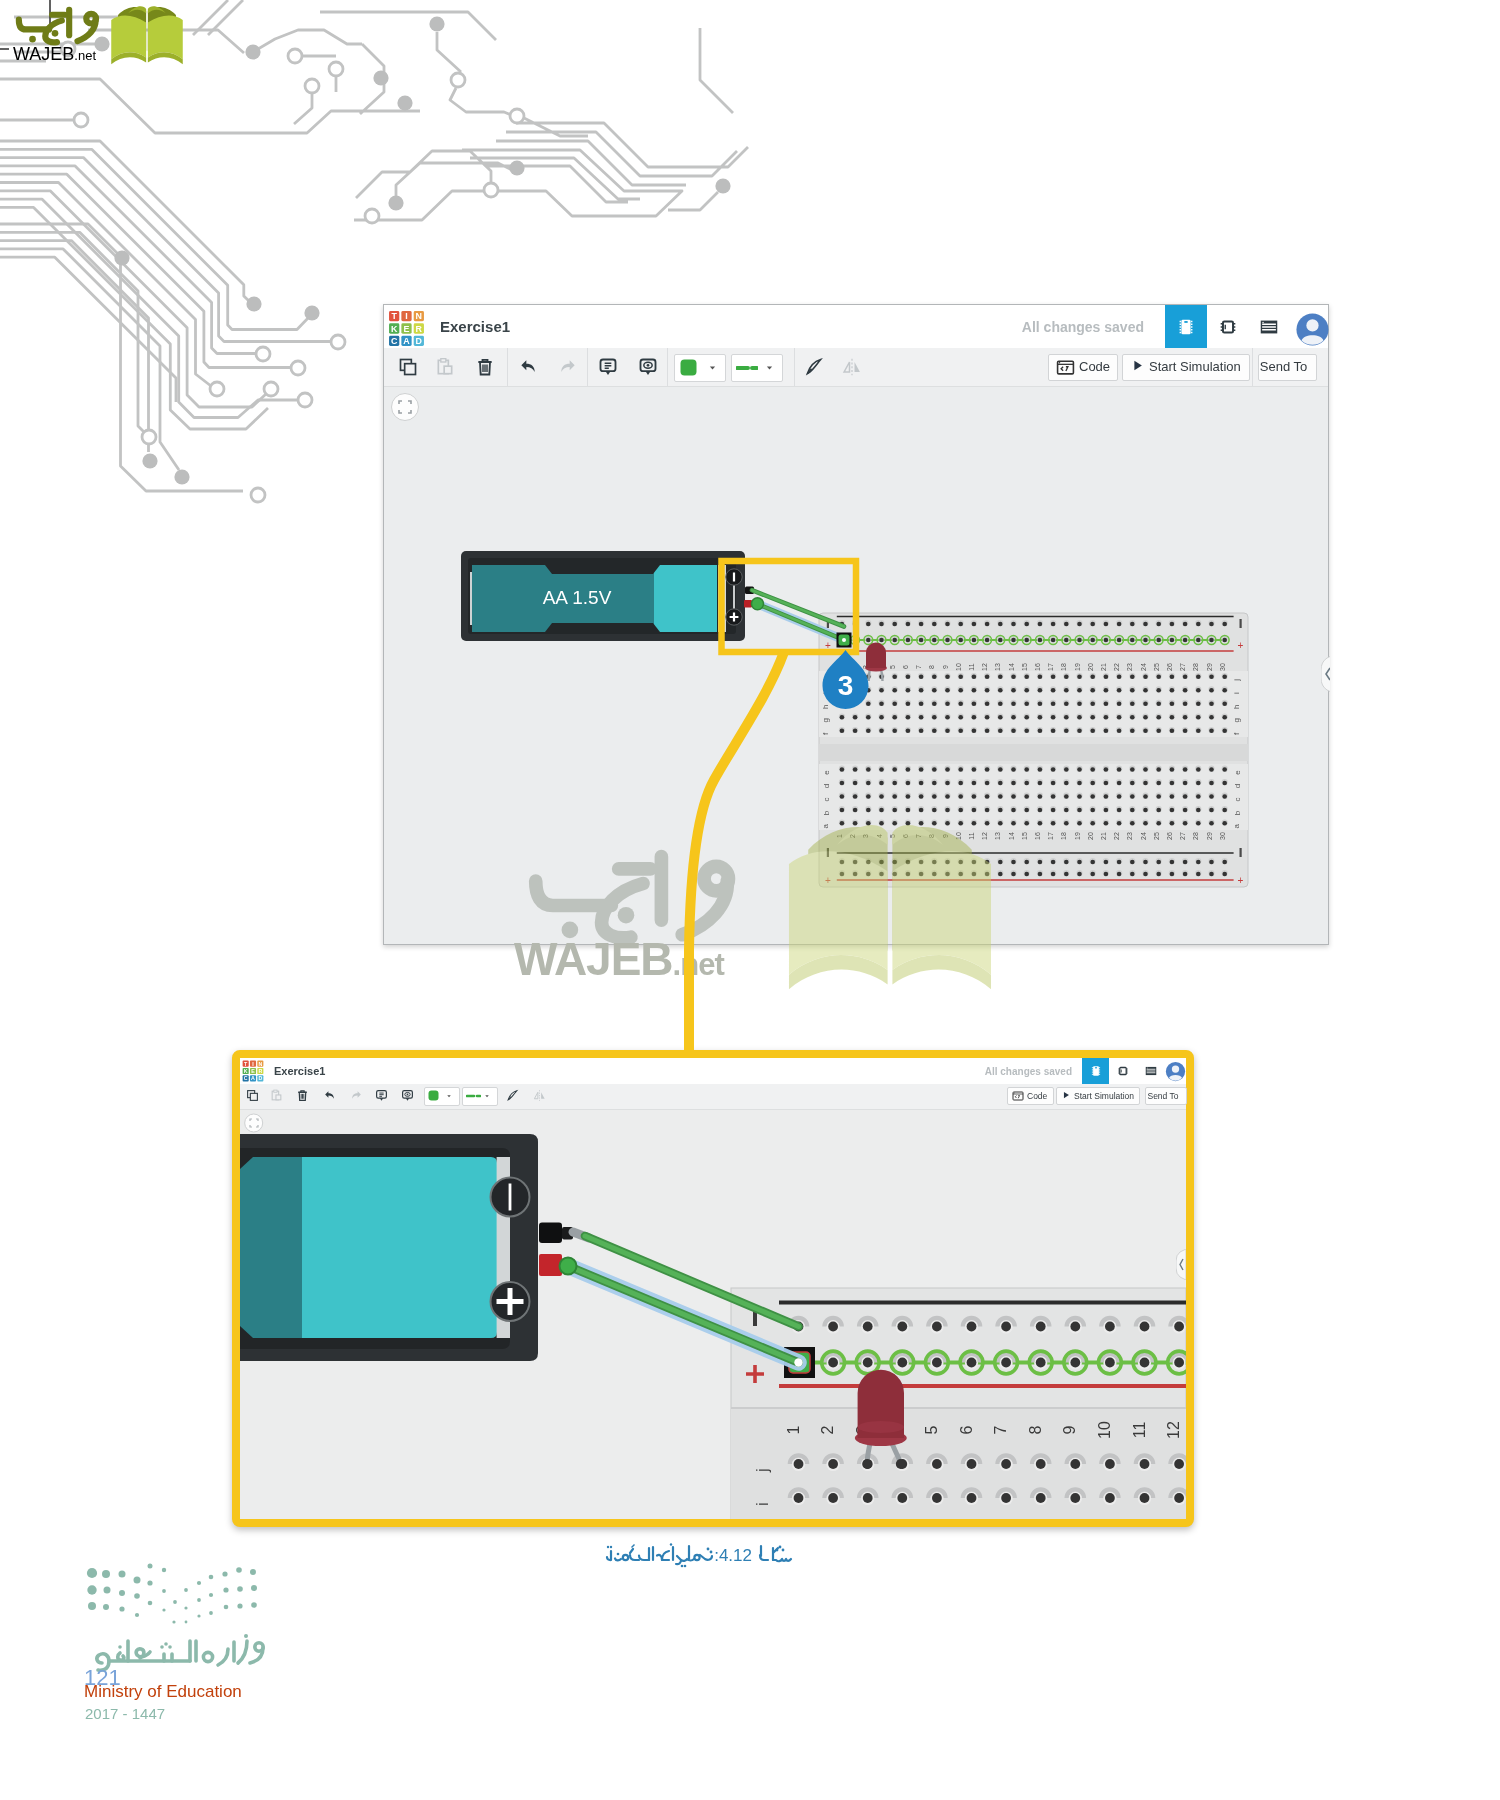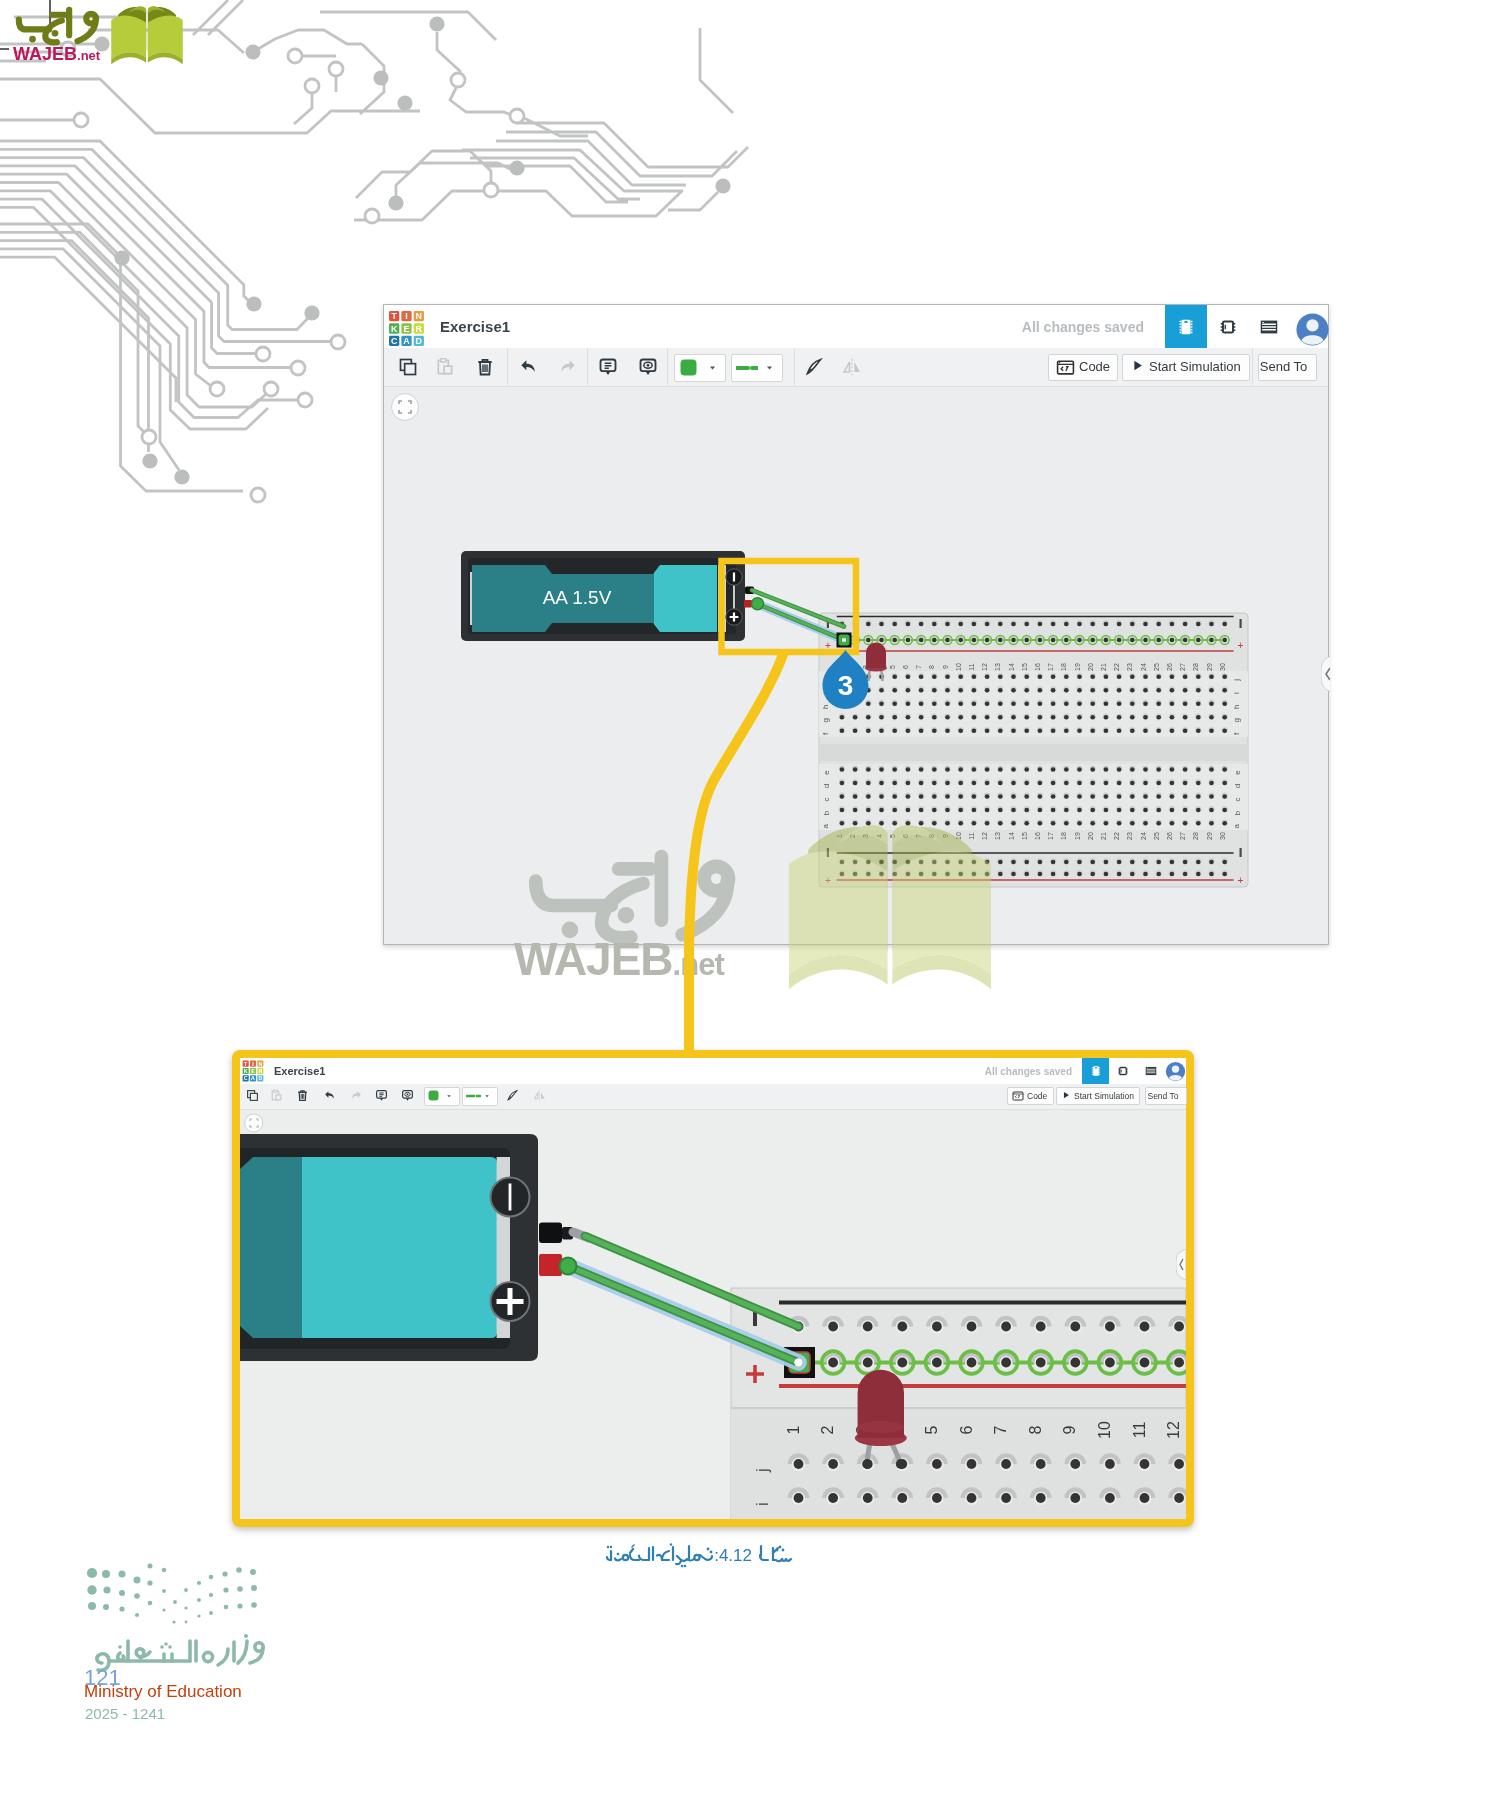--- a/index.html
+++ b/index.html
@@ -69,21 +69,21 @@
       <circle cx="87" cy="15" r="5"></circle>
       <path d="M91.5 16 C92 26 84 34 73 38"></path>
       <path d="M64.5 6 L64.5 32"></path>
       <path d="M60 11 L47 11"></path>
       <path d="M57 17 C46 20 40 27 40 33 C40 38 46 40 52 39"></path>
       <path d="M44 26 L20 26 C15 26 13 22 13 16"></path>
     </g>
     <circle cx="50" cy="30" r="3.4" fill="#6f7c17"></circle>
     <circle cx="27" cy="36" r="3.4" fill="#6f7c17"></circle>
   </svg>
-<div class="abs" style="left:13px;top:44px;font-weight:bold;color:#be185d;font-size:18px">WAJEB<span style="font-size:13px">.net</span></div>
+<div class="abs" style="left:13px;top:44px;font-weight:normal;color:#000000;font-size:18px">WAJEB<span style="font-size:13px">.net</span></div>
 <svg class="abs" style="left:107px;top:3px" width="80" height="63" viewBox="0 0 92 74">
     <path d="M12 14 C22 3 38 2 45 9 L45 56 C36 50 24 50 12 57 Z" fill="#77881a"></path>
     <path d="M80 14 C70 3 54 2 47 9 L47 56 C56 50 68 50 80 57 Z" fill="#77881a"></path>
     <path d="M24 12 C32 2 42 2 45 7 L45 12 C38 6 30 7 24 12 Z" fill="#9cb02a"></path>
     <path d="M68 12 C60 2 50 2 47 7 L47 12 C54 6 62 7 68 12 Z" fill="#9cb02a"></path>
     <path d="M4 20 C14 12 30 13 45 23 L45 64 C32 55 16 56 4 66 Z" fill="#b6cc3b"></path>
     <path d="M88 20 C78 12 62 13 47 23 L47 64 C60 55 76 56 88 66 Z" fill="#b6cc3b"></path>
     <path d="M4 66 C16 56 32 55 45 64 L45 70 C32 61 16 62 4 72 Z" fill="#9cb02a"></path>
     <path d="M88 66 C76 56 60 55 47 64 L47 70 C60 61 76 62 88 72 Z" fill="#9cb02a"></path>
   </svg>
@@ -1174,12 +1174,12 @@
     <g fill="#8cb9ab">
       <circle cx="246" cy="1636" r="2"></circle>
       <circle cx="170" cy="1647" r="1.8"></circle>
       <circle cx="166" cy="1644" r="1.8"></circle>
       <circle cx="162" cy="1647" r="1.8"></circle>
       <circle cx="120" cy="1647" r="1.8"></circle>
     </g>
   </svg>
 <div class="abs" style="left:84px;top:1665px;font-size:22px;font-weight:normal;color:#79a3d9;z-index:5">121</div>
 <div class="abs" style="left:84px;top:1682px;font-size:17px;color:#c2410c">Ministry of Education</div>
-<div class="abs" style="left:85px;top:1705px;font-size:15px;color:#8cb9ab">2025 - 1241</div>
+<div class="abs" style="left:85px;top:1705px;font-size:15px;color:#8cb9ab">2017 - 1447</div>
 </body></html>

